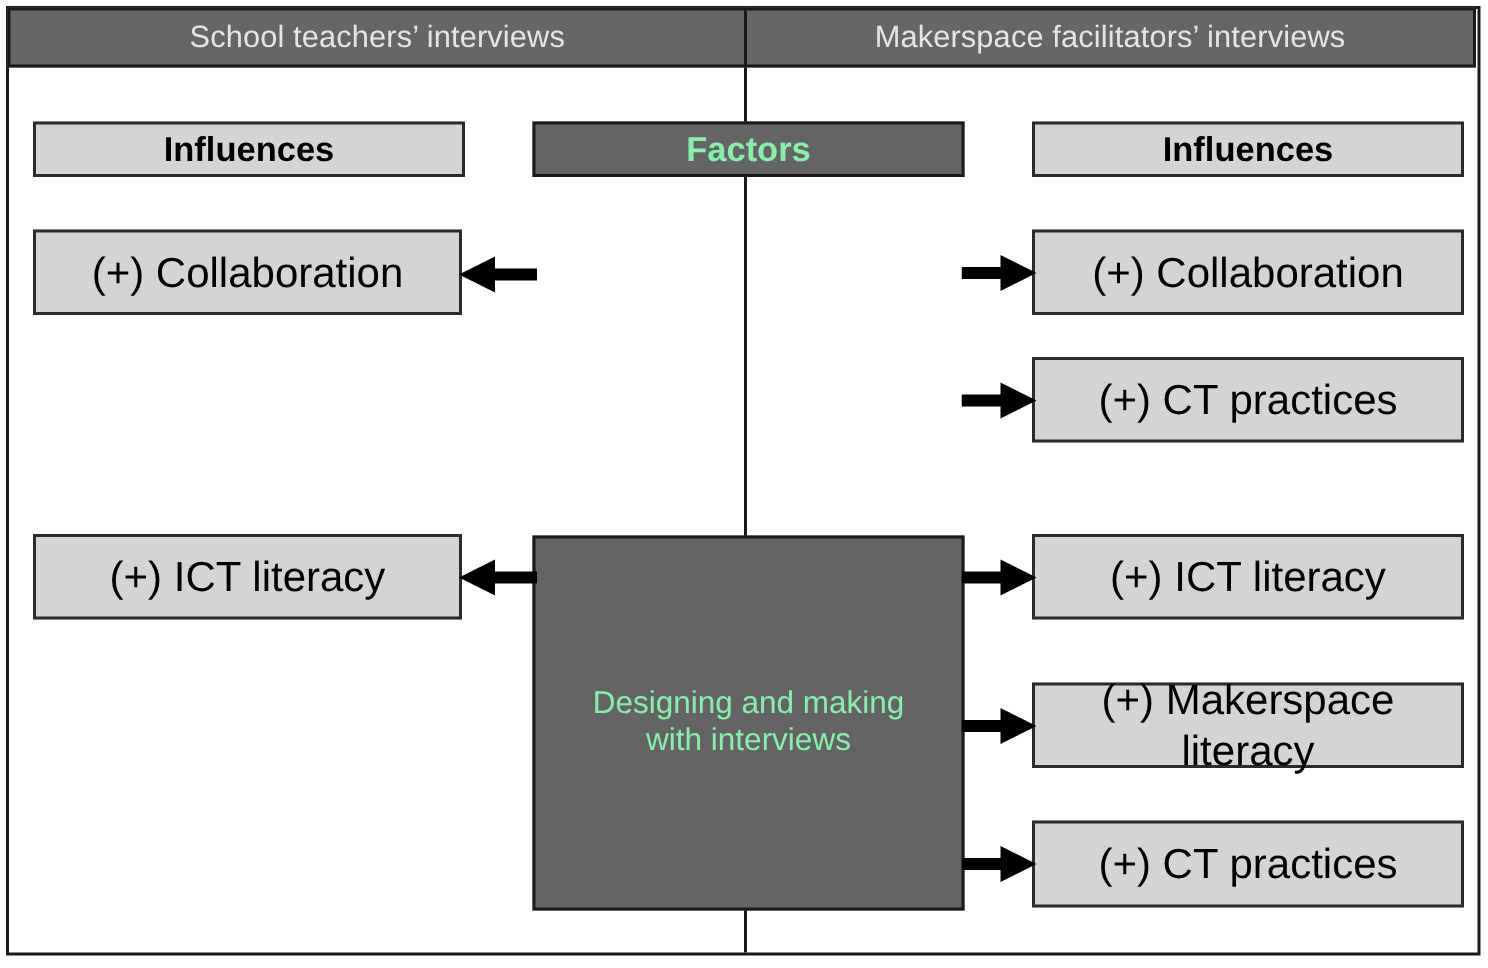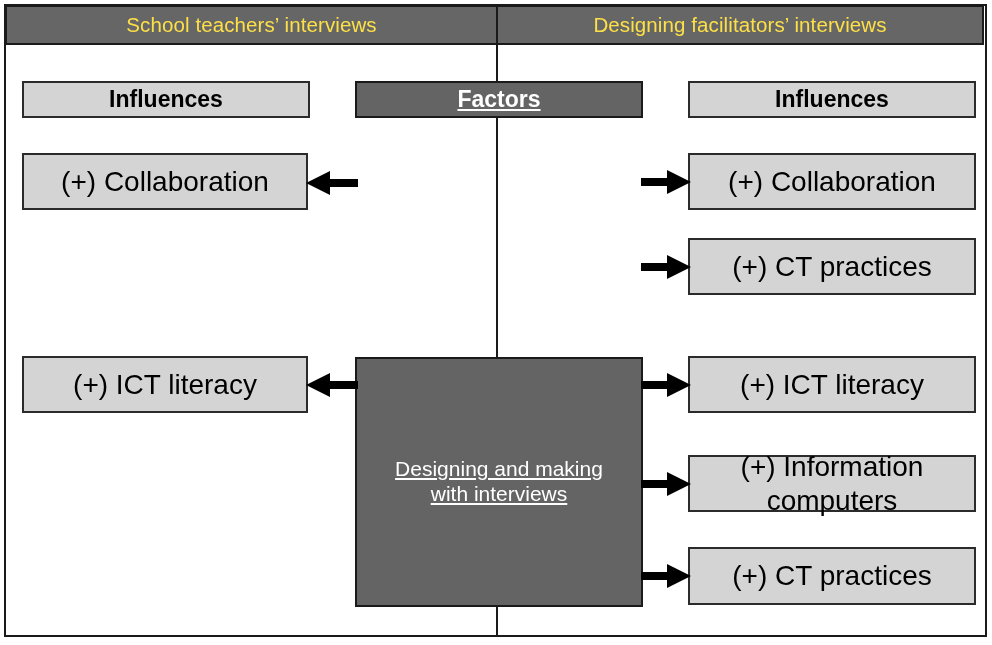--- a/index.html
+++ b/index.html
@@ -35,21 +35,21 @@
   .header-band {
     position: absolute;
     left: 5px;
     top: 5px;
     width: 981px;
     height: 40px;
     display: flex;
   }
   .header-cell {
     background: #666666;
-    color: #fde047;
+    color: #e5e5e5;
     box-sizing: border-box;
     border: 2px solid #1a1a1a;
     display: flex;
     align-items: center;
     justify-content: center;
     font-size: 20.5px;
     letter-spacing: .1px;
     white-space: nowrap;
   }
   .header-cell.left  { width: 493px; }
@@ -77,23 +77,22 @@
   }
   .box.light {
     background: #d4d4d4;
     border: 2px solid #2b2b2b;
     color: #000000;
     font-size: 28px;
   }
   .box.dark {
     background: #646464;
     border: 2px solid #1a1a1a;
-    color: #ffffff;
+    color: #86efac;
     font-size: 21px;
-    text-decoration: underline;
   }
   .box.head {
     font-weight: bold;
     font-size: 23px;
   }
 
   
   #influences-left  { left: 22px;  top: 81px;  width: 288px; height: 37px; }
   #factors-head     { left: 355px; top: 81px;  width: 288px; height: 37px; }
   #influences-right { left: 688px; top: 81px;  width: 288px; height: 37px; }
@@ -122,21 +121,21 @@
 </style>
 </head>
 <body>
 
 <div id="canvas">
 
   <div class="frame"></div>
 
   <div class="header-band">
     <div class="header-cell left">School teachers’ interviews</div>
-    <div class="header-cell right">Designing facilitators’ interviews</div>
+    <div class="header-cell right">Makerspace facilitators’ interviews</div>
   </div>
 
   <div class="divider"></div>
 
   <div id="influences-left" class="box light head">Influences</div>
 
   <div id="factors-head" class="box dark head">Factors</div>
 
   <div id="influences-right" class="box light head">Influences</div>
 
@@ -151,21 +150,21 @@
   <div id="left-infl-1" class="box light">(+) Collaboration</div>
 
   <div id="left-infl-2" class="box light">(+) ICT literacy</div>
 
   <div id="right-infl-1" class="box light">(+) Collaboration</div>
 
   <div id="right-infl-2" class="box light">(+) CT practices</div>
 
   <div id="right-infl-3" class="box light">(+) ICT literacy</div>
 
-  <div id="right-infl-4" class="box light">(+) Information computers</div>
+  <div id="right-infl-4" class="box light">(+) Makerspace literacy</div>
 
   <div id="right-infl-5" class="box light">(+) CT practices</div>
 
   <div class="arrow" style="left:306px; top:168px; width:52px; height:30px;">
     <svg width="52" height="30" viewBox="0 0 52 30">
       <path d="M0 15 L24 3 L24 11 L52 11 L52 19 L24 19 L24 27 Z" fill="#000000"></path>
     </svg>
   </div>
 
   <div class="arrow" style="left:641px; top:167px; width:50px; height:30px;">

